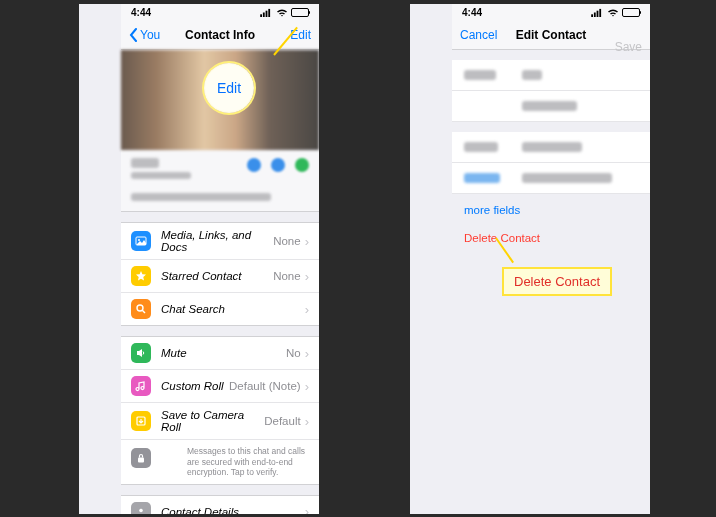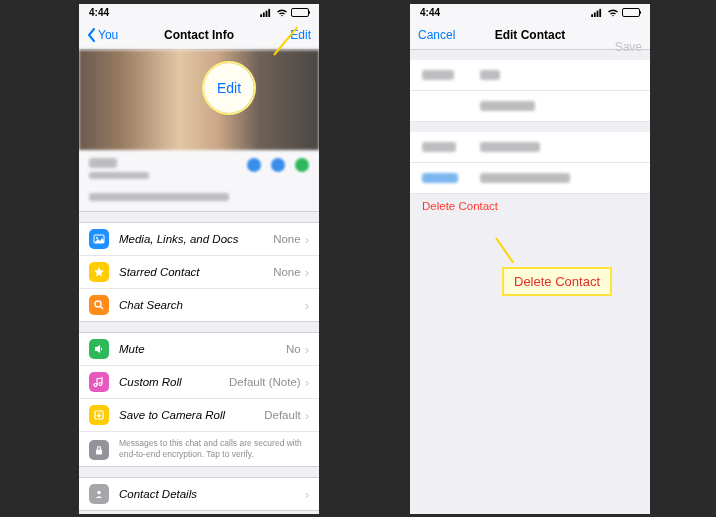--- a/index.html
+++ b/index.html
@@ -11,20 +11,21 @@
     overflow: hidden;
     position: relative;
   }
   .frame {
     position: absolute;
     width: 240px;
     height: 510px;
     background: #efeff4;
     overflow: hidden;
     top: 4px;
+    padding-left: 42px;
   }
   .frame.left { left: 79px; }
   .frame.right { left: 410px; }
 
   
   .status {
     display: flex;
     justify-content: space-between;
     align-items: center;
     padding: 3px 10px 2px;
@@ -97,21 +98,21 @@
   }
   .item:last-child { border-bottom: none; }
   .item .icon {
     width: 20px; height: 20px; border-radius: 5px;
     display: flex; align-items: center; justify-content: center;
     margin-right: 10px; flex-shrink: 0;
   }
   .item .label { flex: 1; font-size: 11.5px; color: #000; font-style: italic; }
   .item .value { font-size: 11.5px; color: #8e8e93; margin-right: 4px; }
   .item .chev { color: #c7c7cc; font-size: 13px; }
-  .item .sub  { font-size: 8.5px; color: #8e8e93; line-height: 1.25; }
+  .item .sub  { font-size: 8.5px; color: #8e8e93; line-height: 1.25; margin-left: 26px; }
   .item.multi { align-items: flex-start; }
   .item.multi .icon { margin-top: 2px; }
   .item.multi .textcol { flex: 1; }
   .item.multi .textcol .label { display: block; margin-bottom: 2px; }
 
   
   .form-row { background: #fff; display: flex; padding: 10px 12px; border-bottom: 1px solid #e5e5e8; font-size: 11px; }
   .form-row:first-of-type { border-top: 1px solid #d1d1d4; }
   .form-row .fl { width: 58px; }
   .form-row .fl .b { height: 10px; filter: blur(1.5px); }
@@ -374,17 +375,18 @@
   </div>
   <div class="form-row">
     <div class="fl">
         <div class="b blurline" style="width:36px;background:#7bb6f0"></div>
       </div>
     <div class="fr">
         <div class="b blurline" style="width:90px"></div>
       </div>
   </div>
 
+  <div class="more-fields">more fields</div>
   <div class="delete-contact">Delete Contact</div>
 </div>
 
 <div class="callout-delete-line" style="left:495px; top:238px; height:30px; transform:rotate(-35deg); transform-origin:top;"></div>
 <div class="callout-delete-box" style="left:502px; top:267px;"><span>Delete Contact</span></div>
 
 </body></html>

